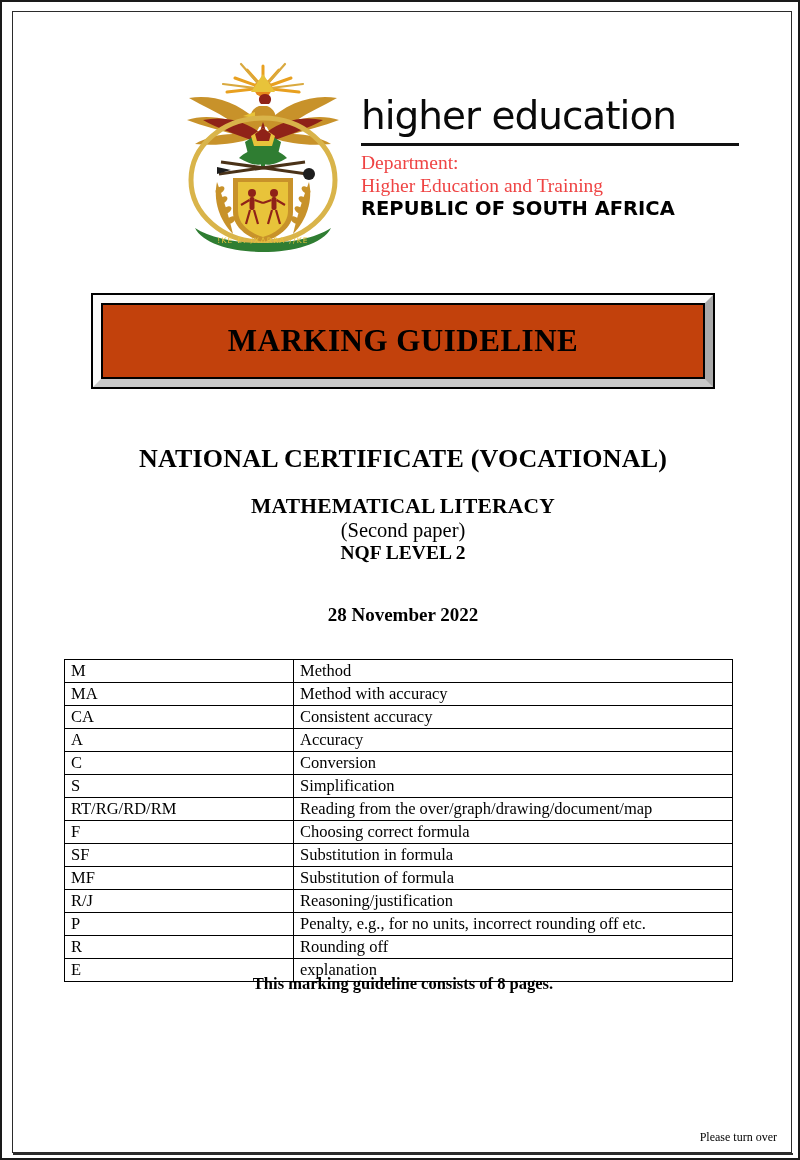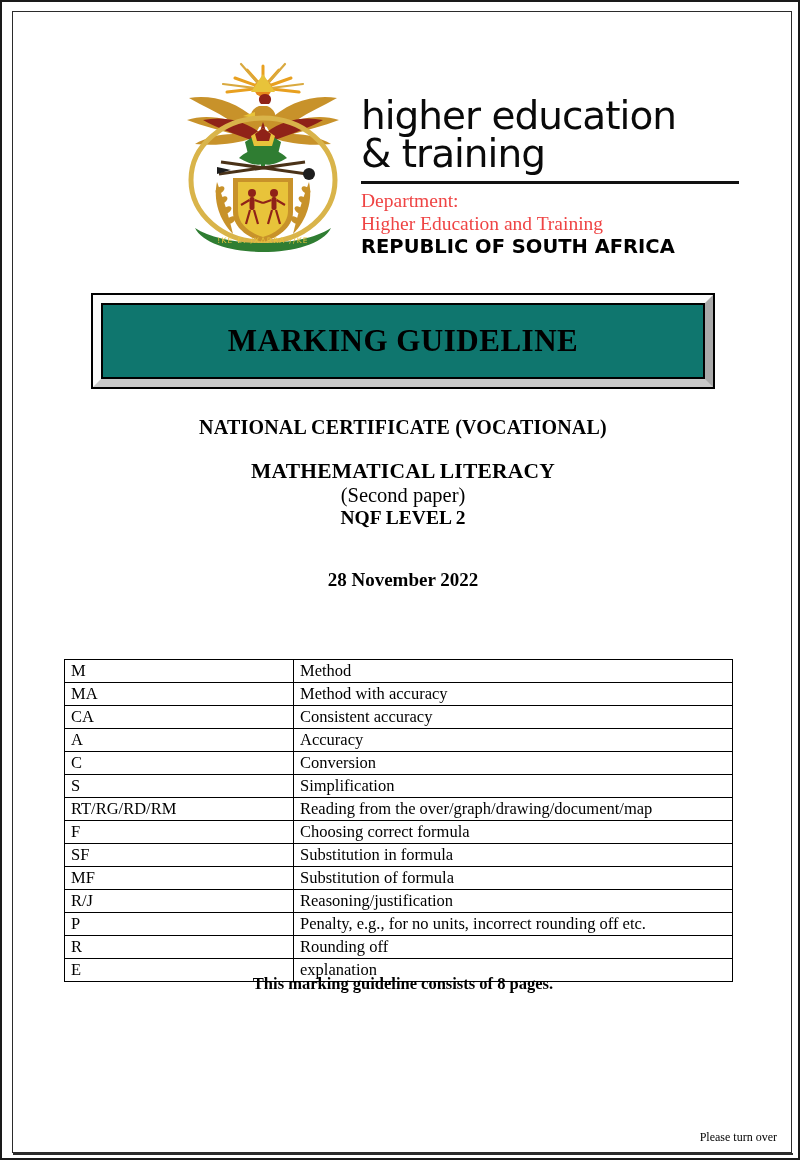--- a/index.html
+++ b/index.html
@@ -109,40 +109,41 @@
     border: 2px solid #000000;
     pointer-events: none;
   }
   .title-box-inner {
     position: absolute;
     left: 0; top: 0;
     right: 0; bottom: 0;
     display: flex;
     align-items: center;
     justify-content: center;
-    background: #0f766e;
+    background: #c2410c;
   }
   .title-box-text {
     font-size: 31px;
     font-weight: 700;
     letter-spacing: 0.5px;
     white-space: nowrap;
   }
 
   
   .headings {
     position: absolute;
     left: 0; top: 404px;
     width: 780px;
     text-align: center;
   }
   .h-cert {
-    font-size: 20px;
+    font-size: 26px;
     font-weight: 700;
     letter-spacing: 0.2px;
+    margin-top: 28px;
   }
   .h-subject {
     margin-top: 20px;
     font-size: 21.5px;
     font-weight: 700;
     letter-spacing: 0.2px;
   }
   .h-paper {
     font-size: 20.5px;
     font-weight: 400;
@@ -314,21 +315,20 @@
           <g>
             <path d="M22 166 C52 186 128 186 158 166 C150 182 120 190 90 190
                      C60 190 30 182 22 166 Z" fill="#2f7d32"></path>
             <text x="90" y="181" text-anchor="middle" font-family="DejaVu Sans, sans-serif" font-size="7.5" fill="#e8c33a" letter-spacing="1.2">!KE E: /XARRA //KE</text>
           </g>
         </svg>
       </div>
 
       <div class="logo-text">
         <div class="logo-line1">higher education</div>
-        <div class="logo-line2">&amp; training</div>
         <div class="logo-rule"></div>
         <div class="logo-dept">Department:</div>
         <div class="logo-dept">Higher Education and Training</div>
         <div class="logo-country">REPUBLIC OF SOUTH AFRICA</div>
       </div>
     </div>
 
     <div class="title-box">
       <div class="title-box-inner">
         <span class="title-box-text">MARKING GUIDELINE</span>

